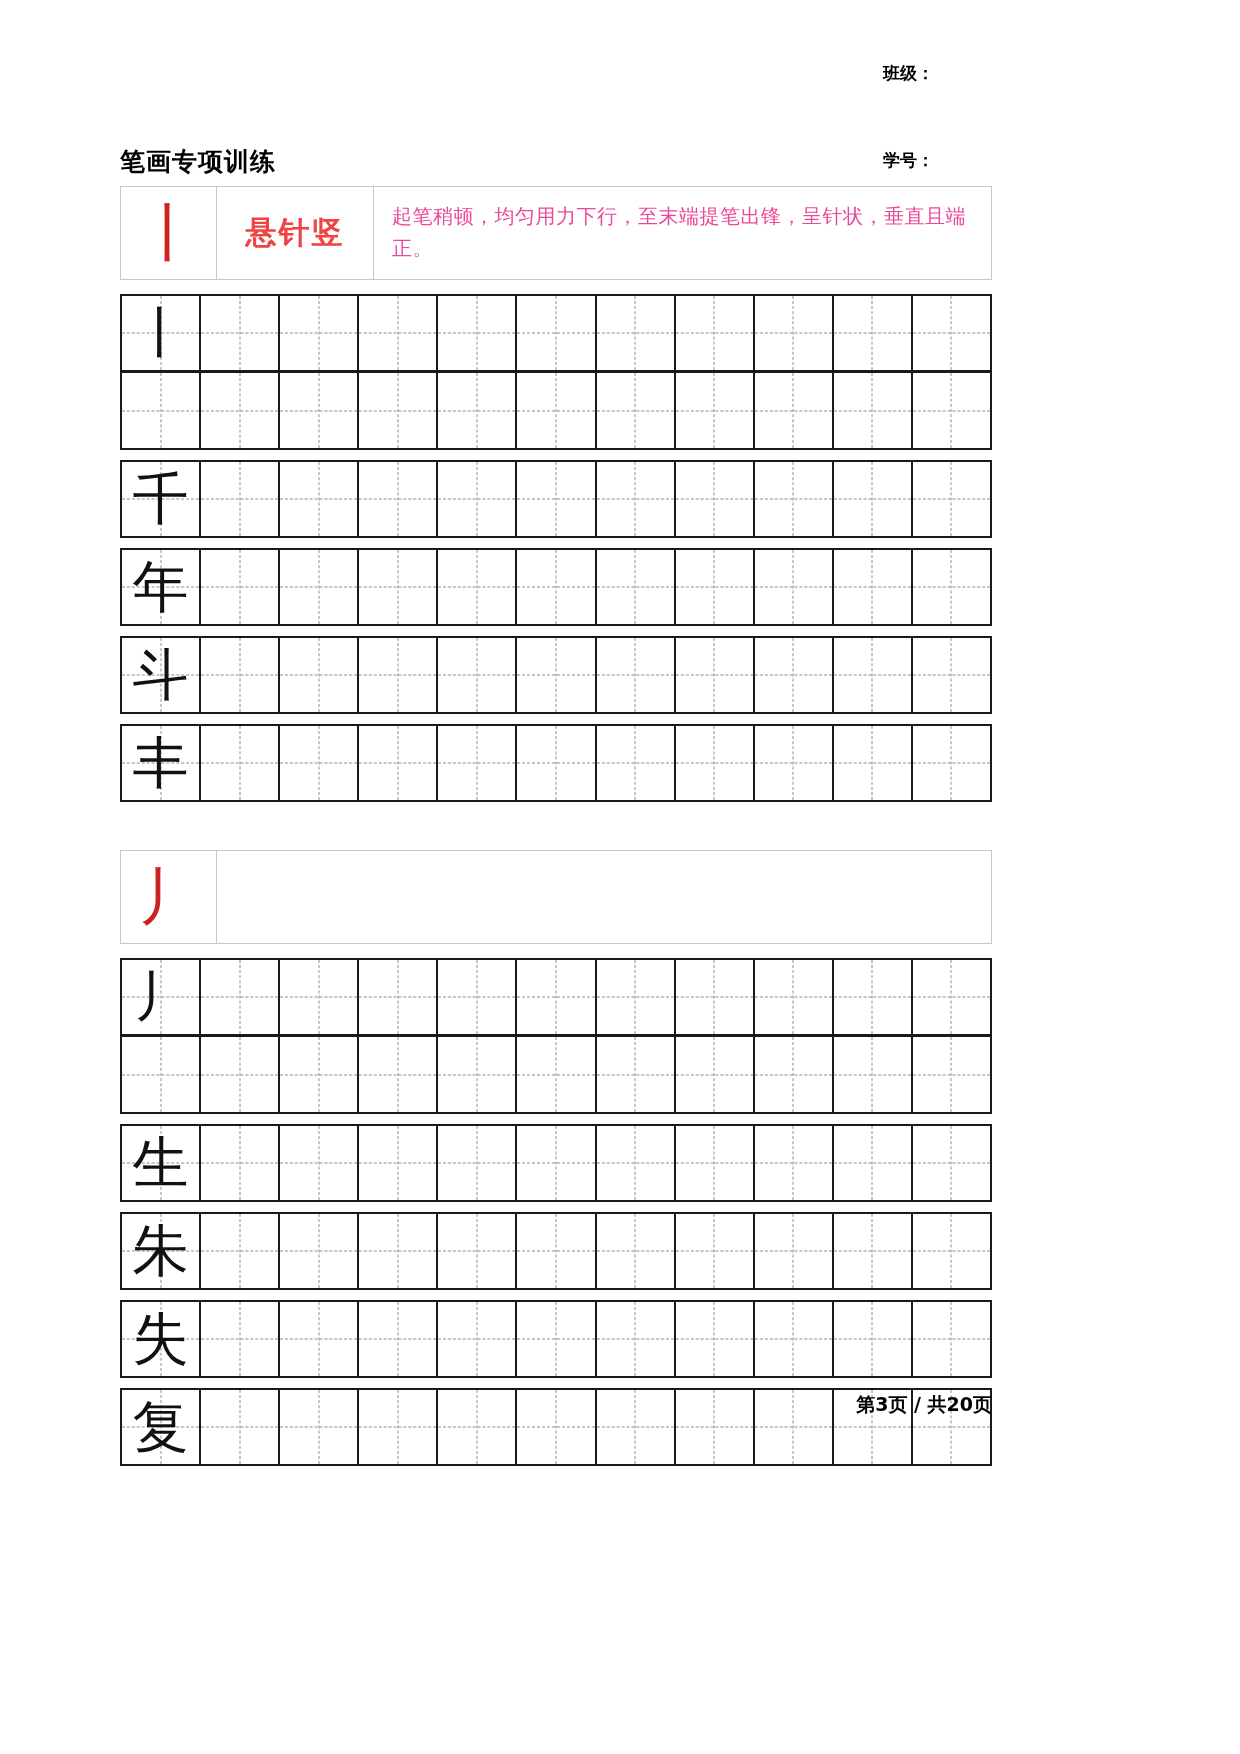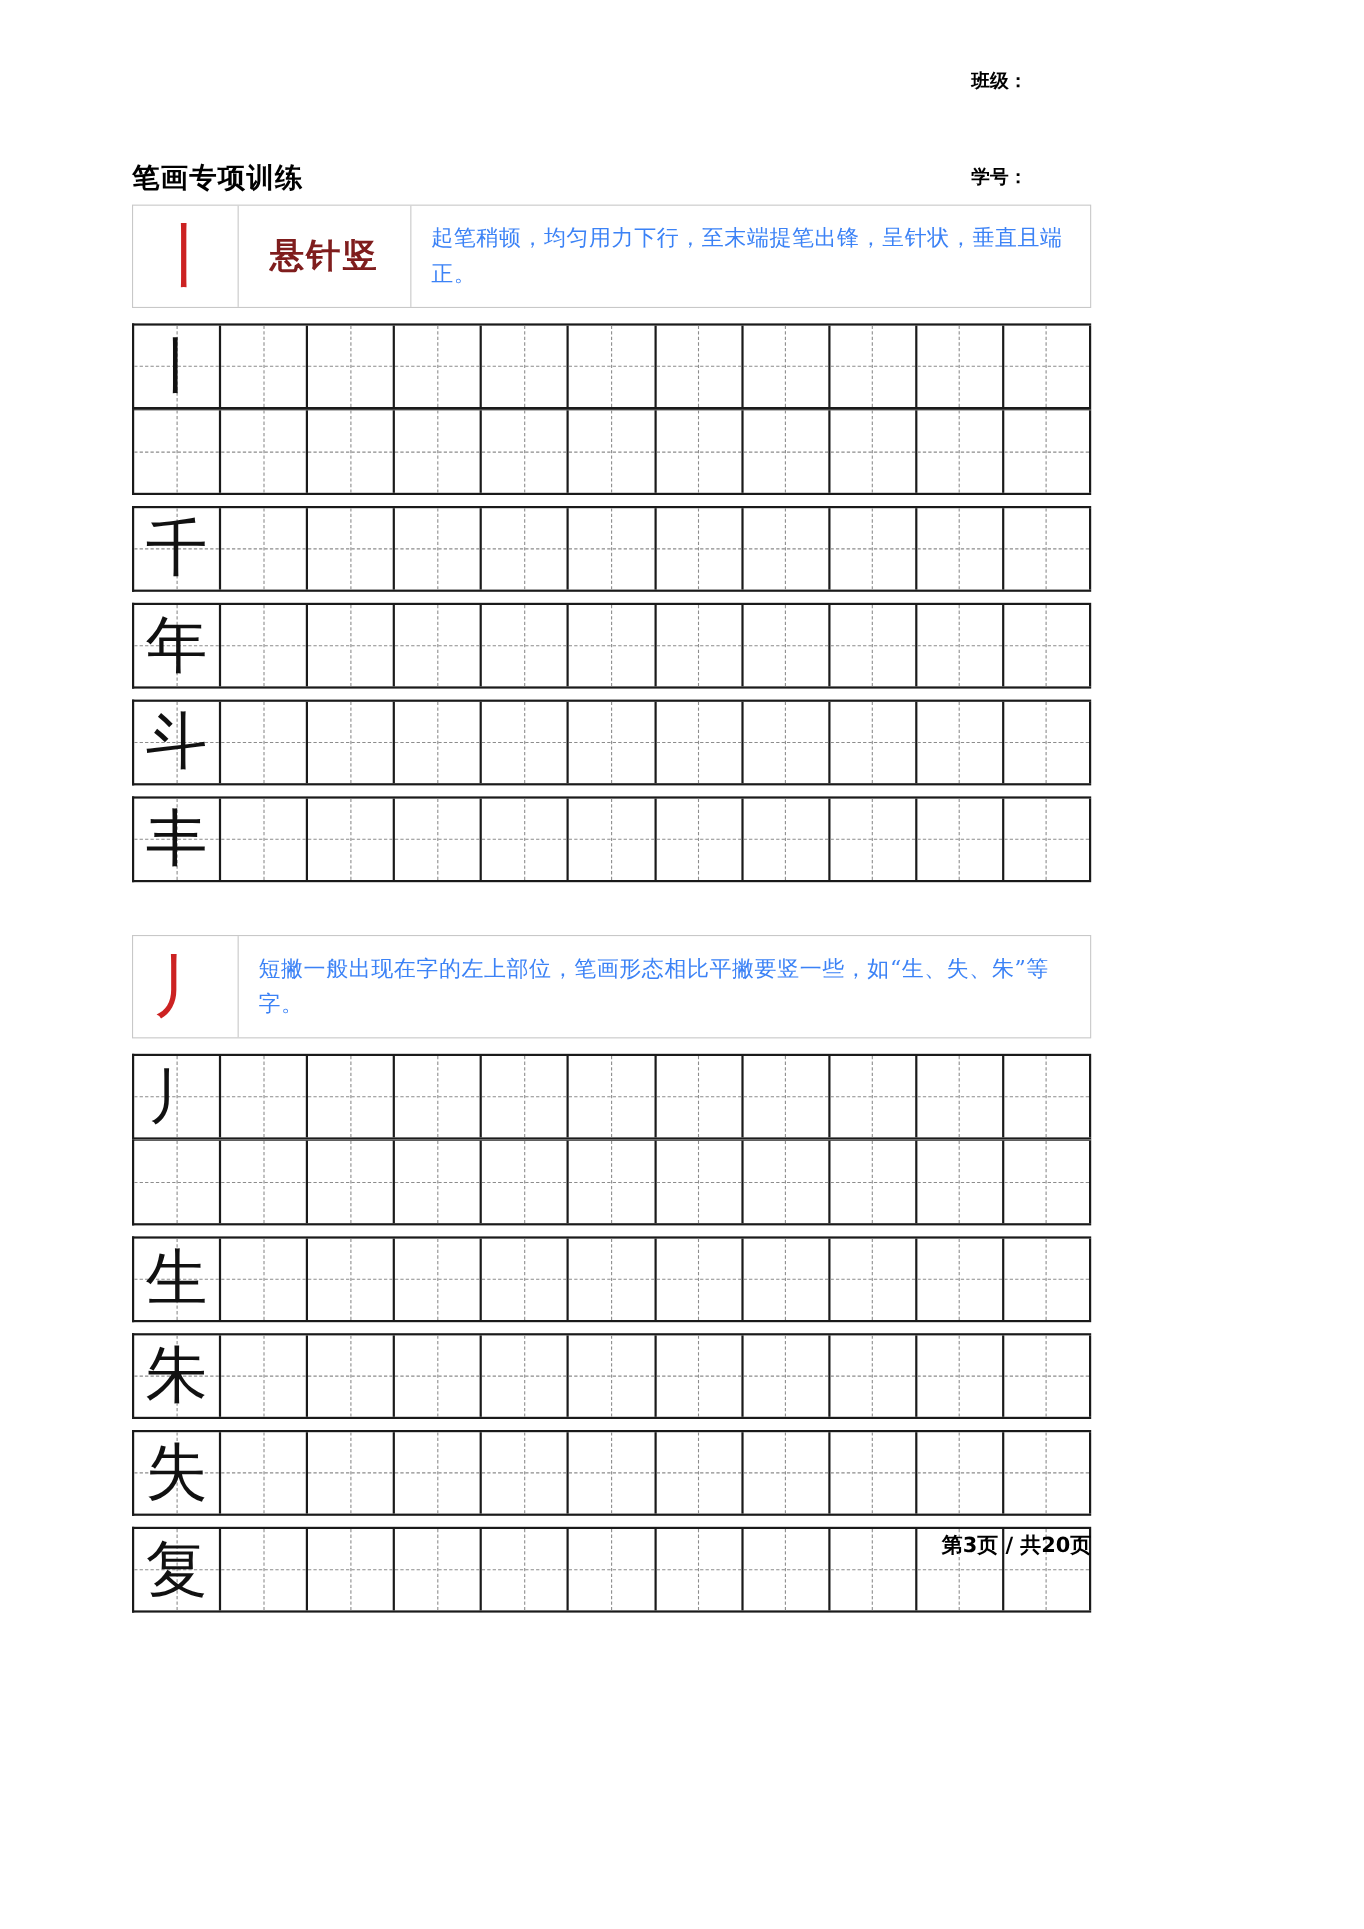--- a/index.html
+++ b/index.html
@@ -88,36 +88,36 @@
     flex: 0 0 157px;
     border-right: 1px solid #c8c8c8;
     display: flex;
     align-items: center;
     justify-content: center;
     box-sizing: border-box;
   }
   .stroke-name {
     font-family: "DejaVu Serif", "Liberation Serif", serif;
     font-size: 31px;
-    color: #7f1d1d;
+    color: #ef4444;
     letter-spacing: 2px;
     font-weight: 600;
   }
   .stroke-desc-cell {
     flex: 1 1 auto;
     display: flex;
     align-items: center;
     padding: 0 16px 0 18px;
     box-sizing: border-box;
   }
   .stroke-desc {
     font-family: "DejaVu Serif", "Liberation Serif", serif;
     font-size: 20px;
     line-height: 1.58;
-    color: #3b82f6;
+    color: #ec4899;
     font-weight: 500;
     letter-spacing: 0.5px;
   }
 
   
   .grid-block { margin-top: 14px; }
   .grid-row {
     display: flex;
     height: 78px;
     border-top: 2px solid #1a1a1a;
@@ -319,23 +319,20 @@
     </div>
 
     <div class="section-gap"></div>
 
     <div class="stroke-section">
 
       <div class="stroke-info">
         <div class="stroke-glyph-cell">
           <span class="stroke-glyph">丿</span>
         </div>
-        <div class="stroke-desc-cell">
-          <span class="stroke-desc">短撇一般出现在字的左上部位，笔画形态相比平撇要竖一些，如“生、失、朱”等字。</span>
-        </div>
       </div>
 
       <div class="grid-block">
         <div class="grid-row tight">
             <div class="cell">
               <span class="cell-char stroke-only">丿</span>
             </div>
             <div class="cell"></div>
             <div class="cell"></div>
             <div class="cell"></div>

